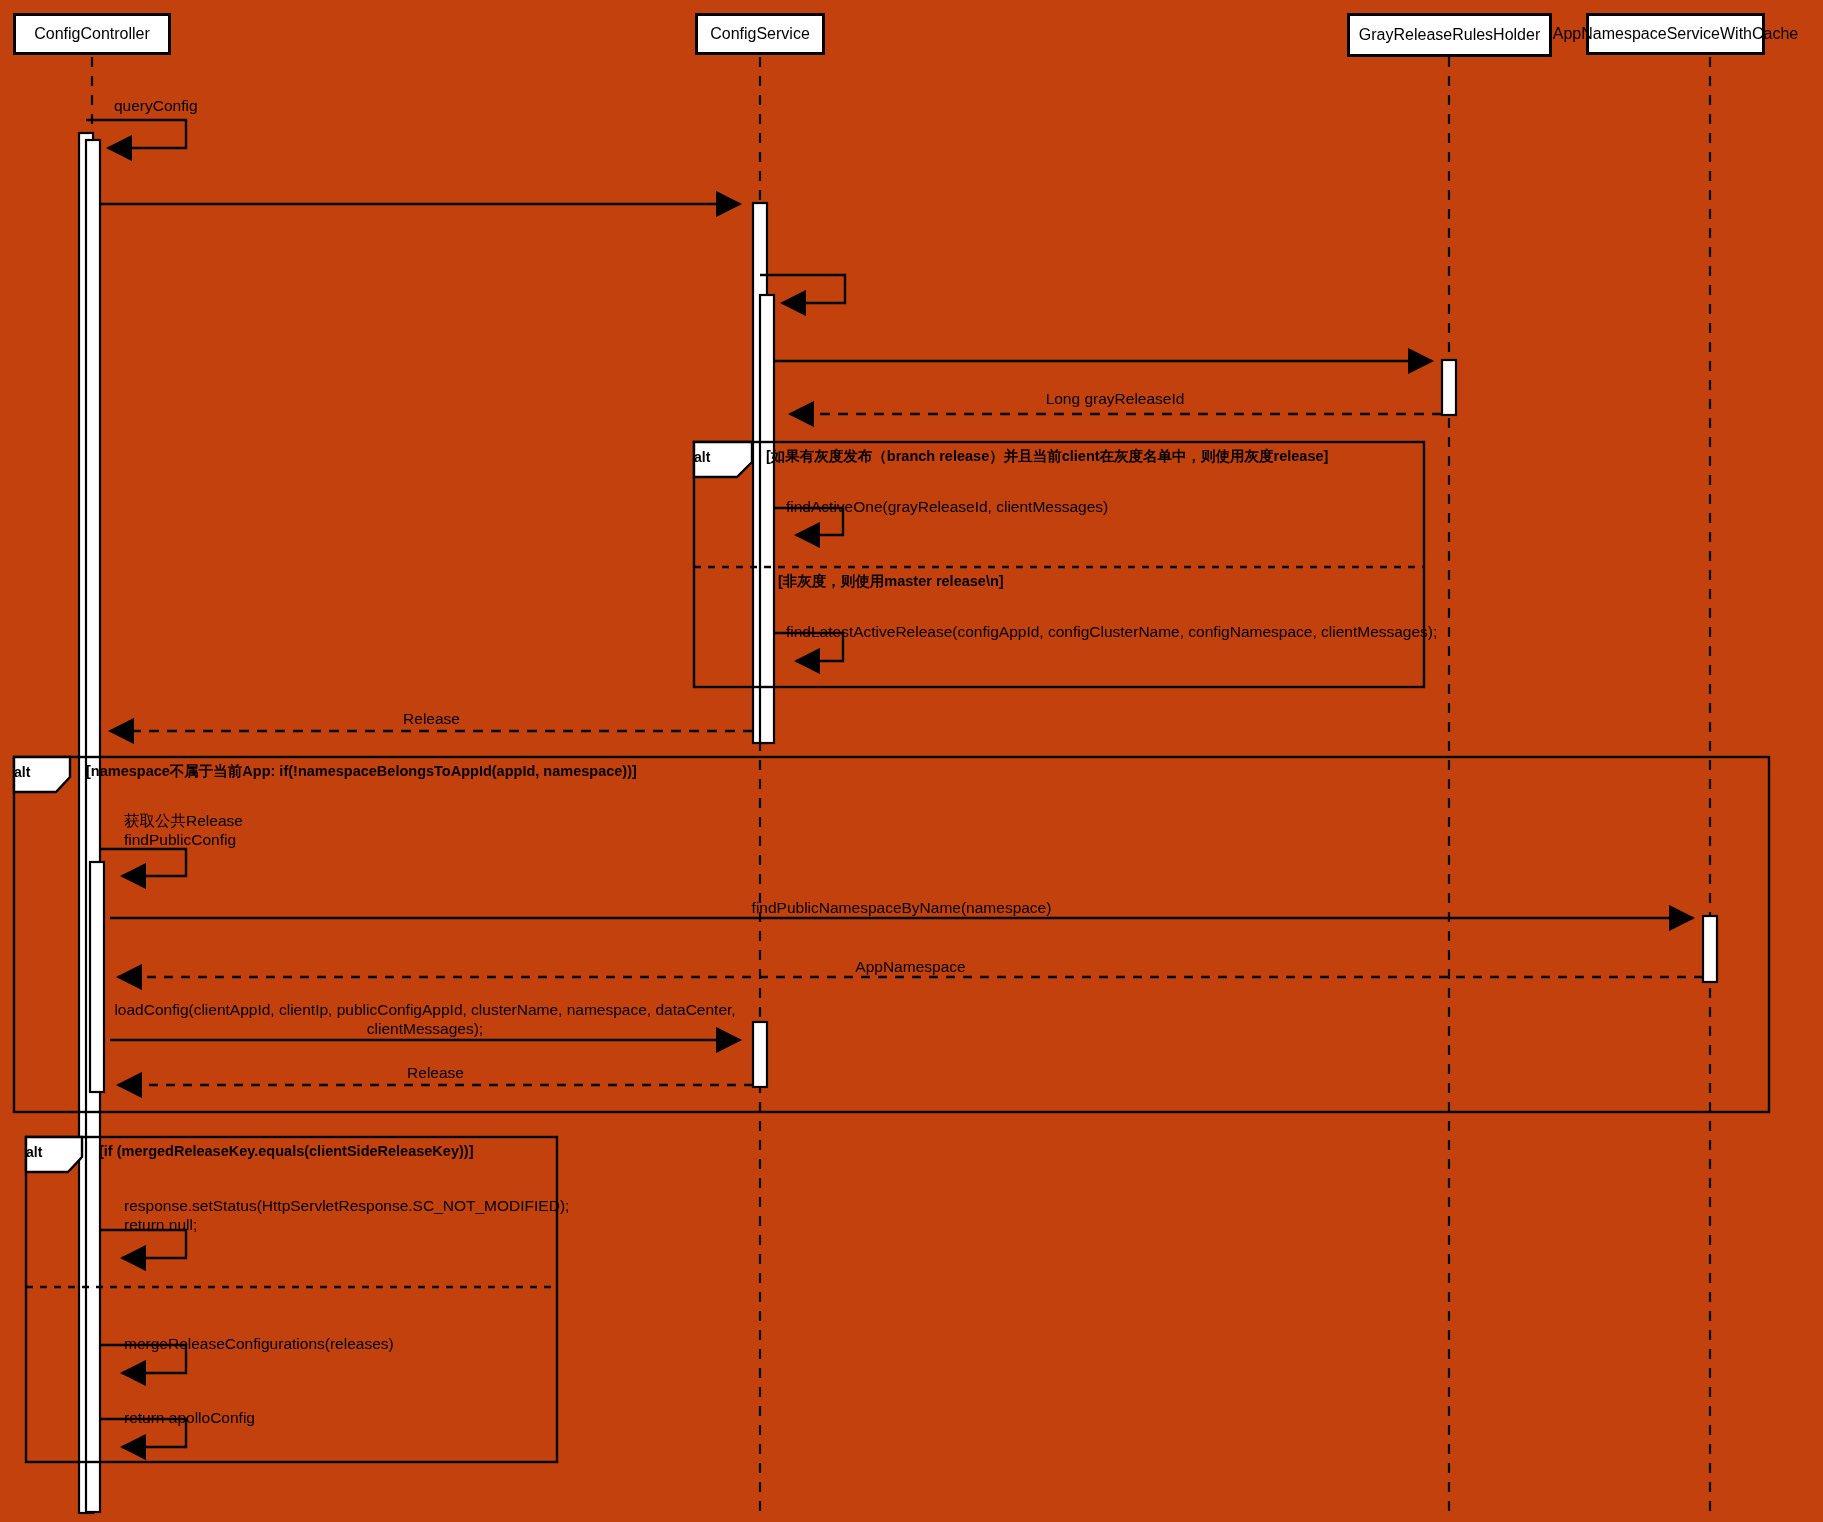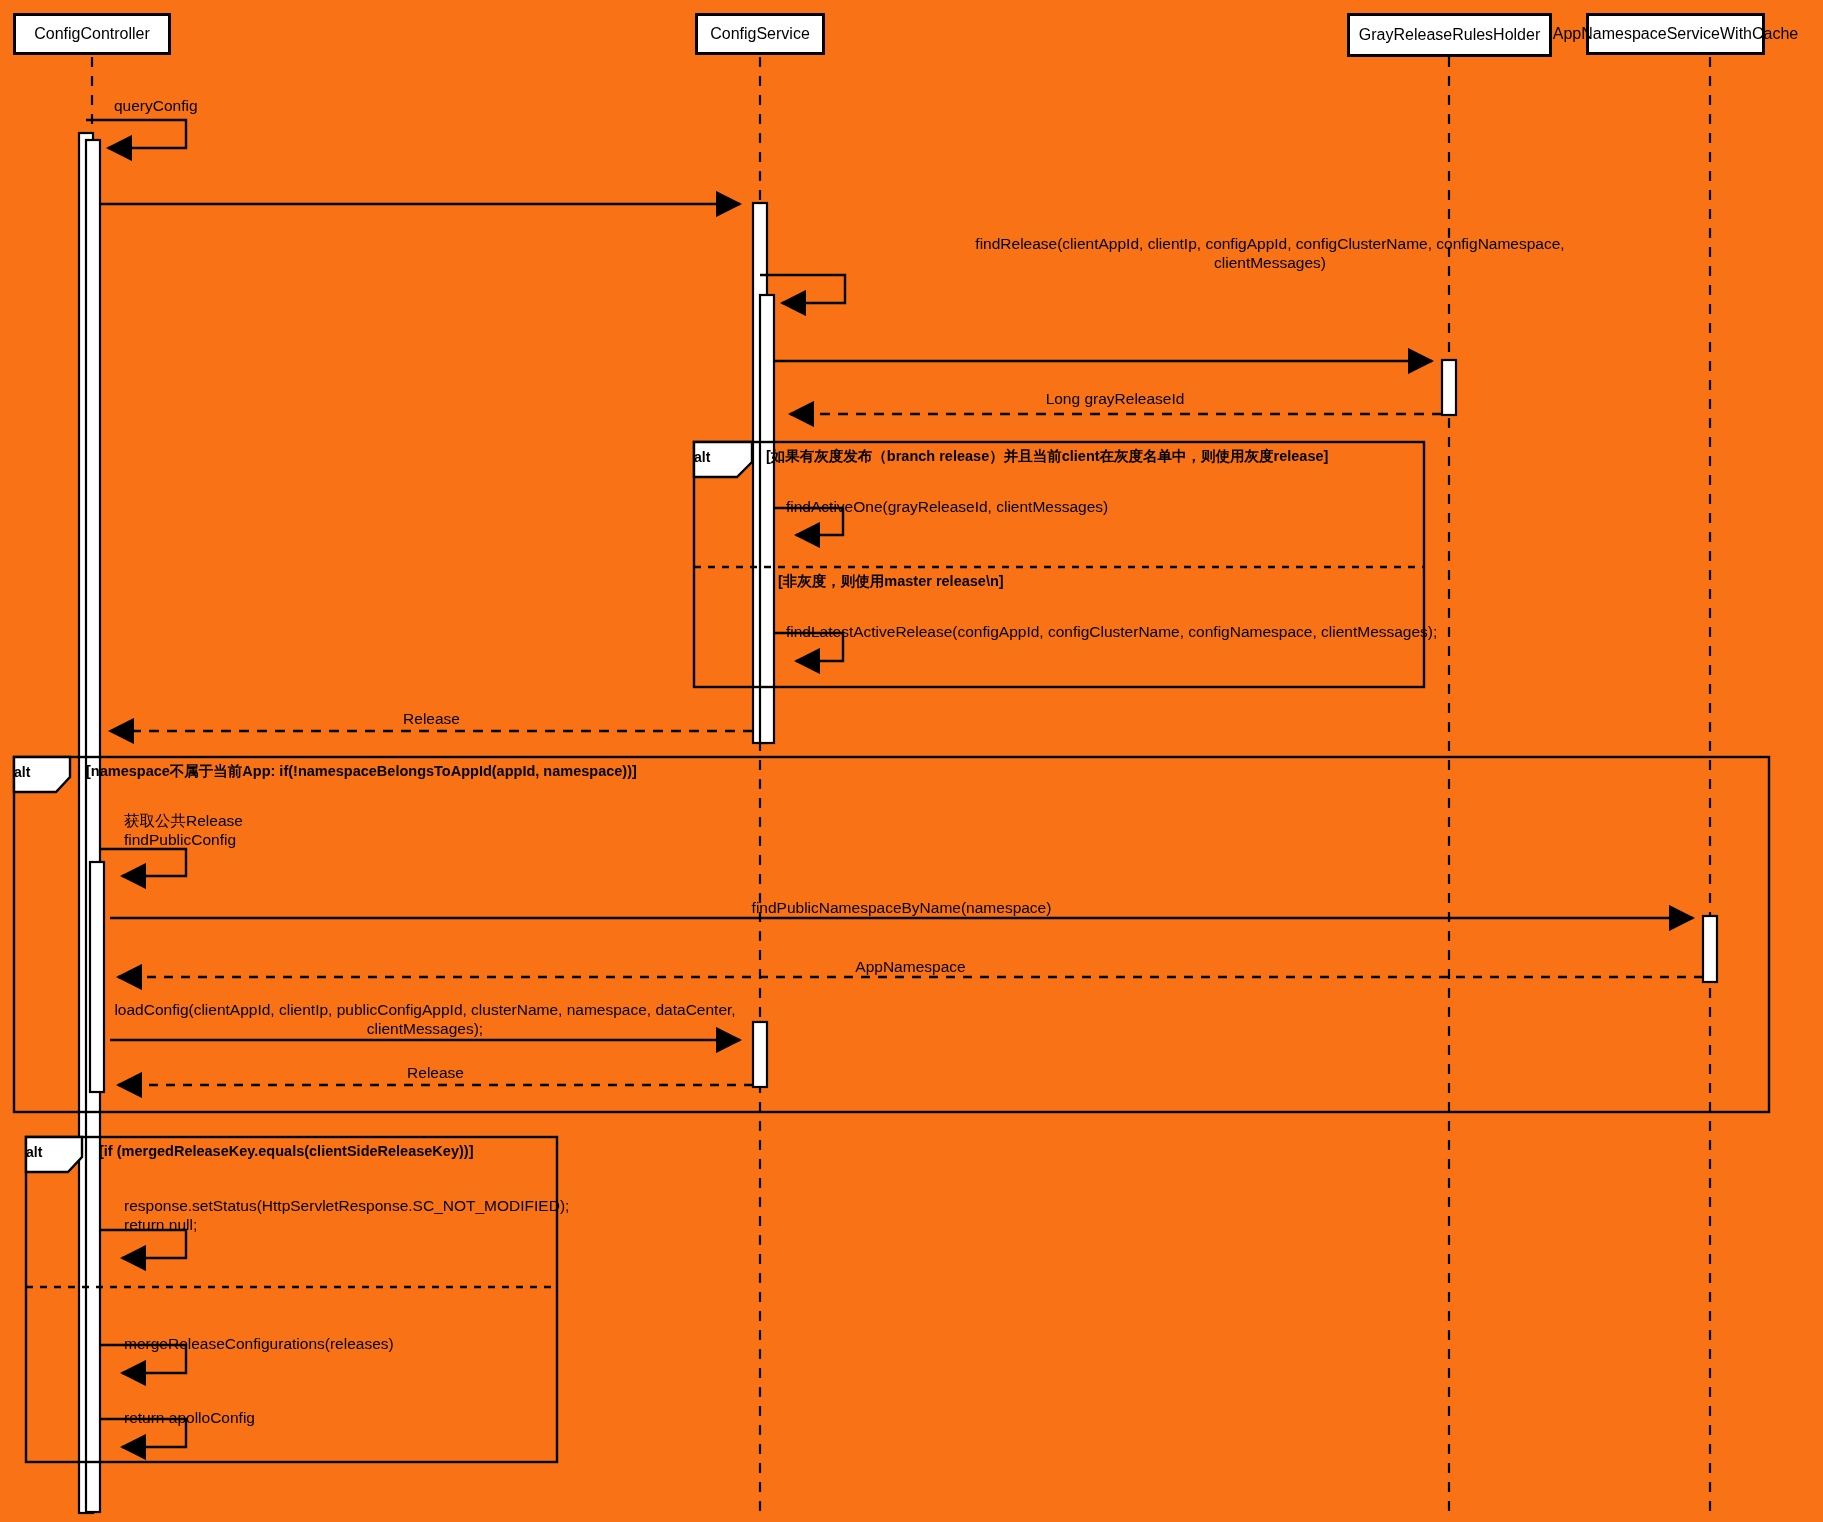--- a/index.html
+++ b/index.html
@@ -9,21 +9,21 @@
   }
   body {
     font-family: "Liberation Sans", sans-serif;
     color: #000000;
   }
   #diagram {
     position: relative;
     width: 1823px;
     height: 1522px;
     overflow: hidden;
-    background: #f97316;
+    background: #c2410c;
   }
   #svg-layer {
     position: absolute;
     top: 0;
     left: 0;
     width: 1823px;
     height: 1522px;
   }
   .lifeline-box {
     position: absolute;
@@ -189,22 +189,20 @@
     <span>GrayReleaseRulesHolder</span>
   </div>
 
   <div class="lifeline-box" style="left:1586px; top:13px; width:179px; height:42px;">
     <span>AppNamespaceServiceWithCache</span>
   </div>
 
   <div class="msg-label left" style="left:114px; top:96px;">queryConfig</div>
 
 
-  <div class="msg-label center" style="left:770px; top:234px; width:1000px;">findRelease(clientAppId, clientIp, configAppId, configClusterName, configNamespace,
-clientMessages)</div>
 
 
   <div class="msg-label center" style="left:790px; top:389px; width:650px;">Long grayReleaseId</div>
 
   <div class="msg-label left" style="left:786px; top:497px;">findActiveOne(grayReleaseId, clientMessages)</div>
 
   <div class="msg-label left" style="left:786px; top:622px;">findLatestActiveRelease(configAppId, configClusterName, configNamespace, clientMessages);</div>
 
   <div class="msg-label center" style="left:110px; top:709px; width:643px;">Release</div>
 

